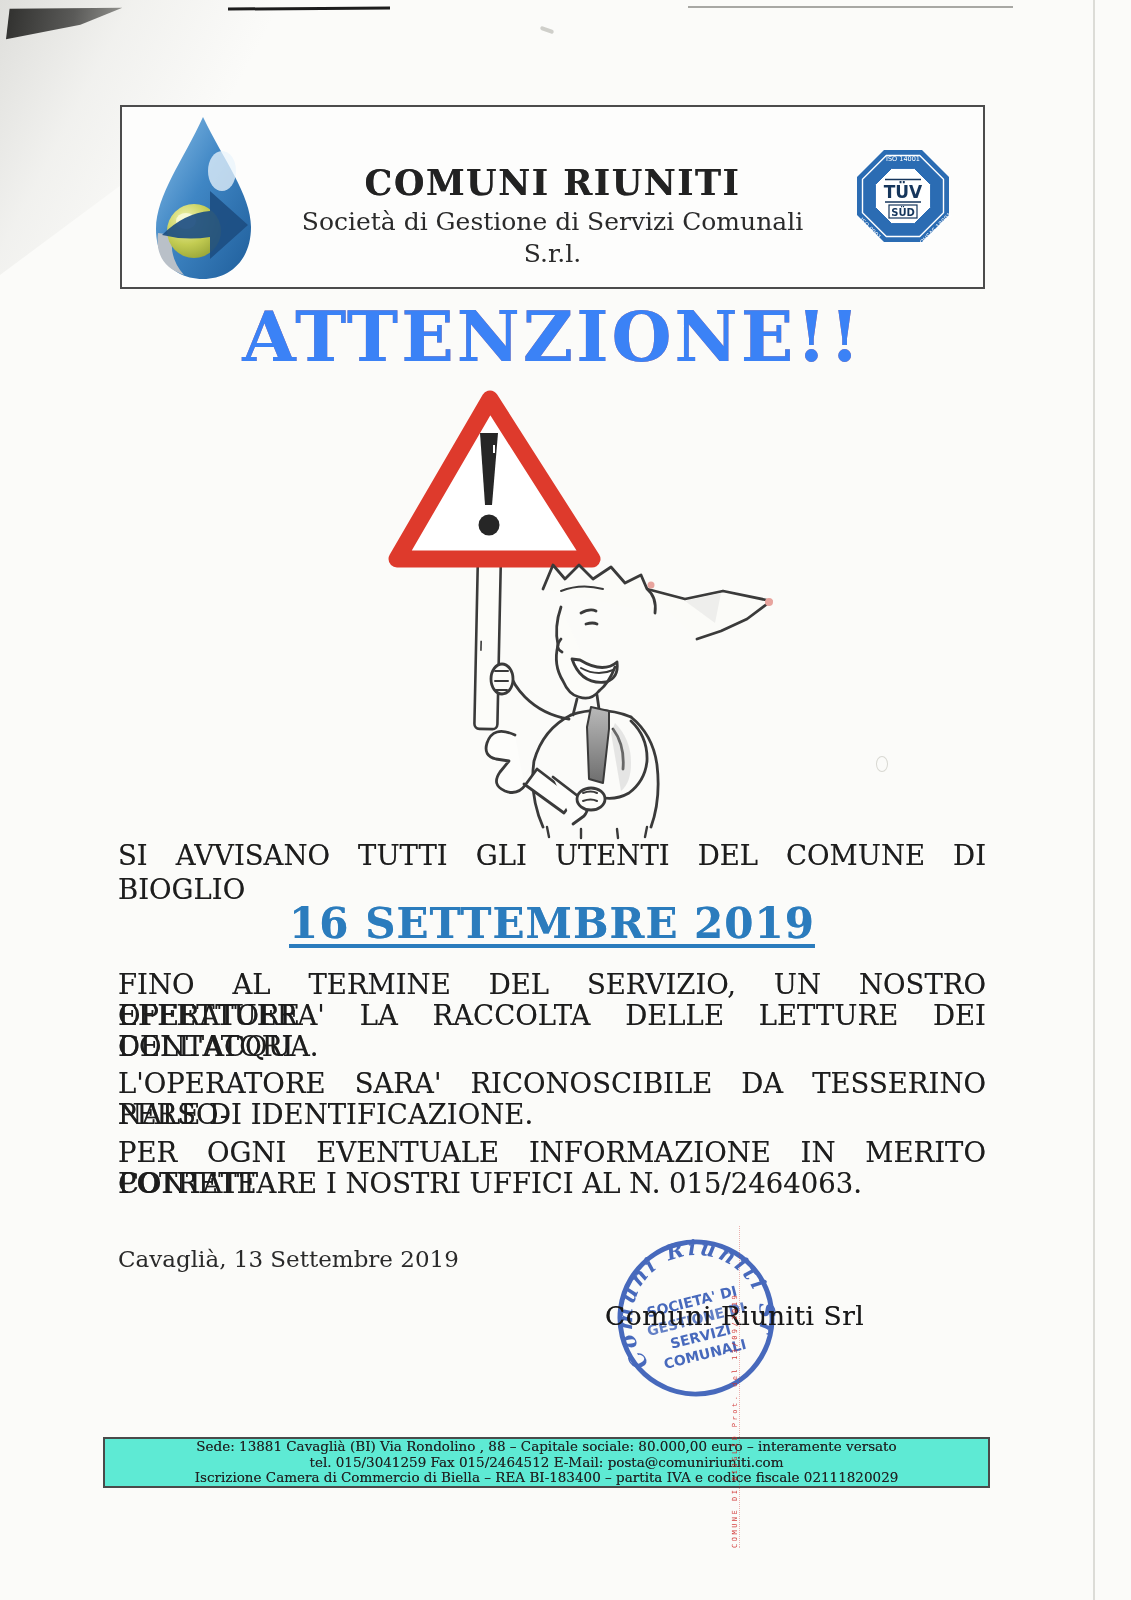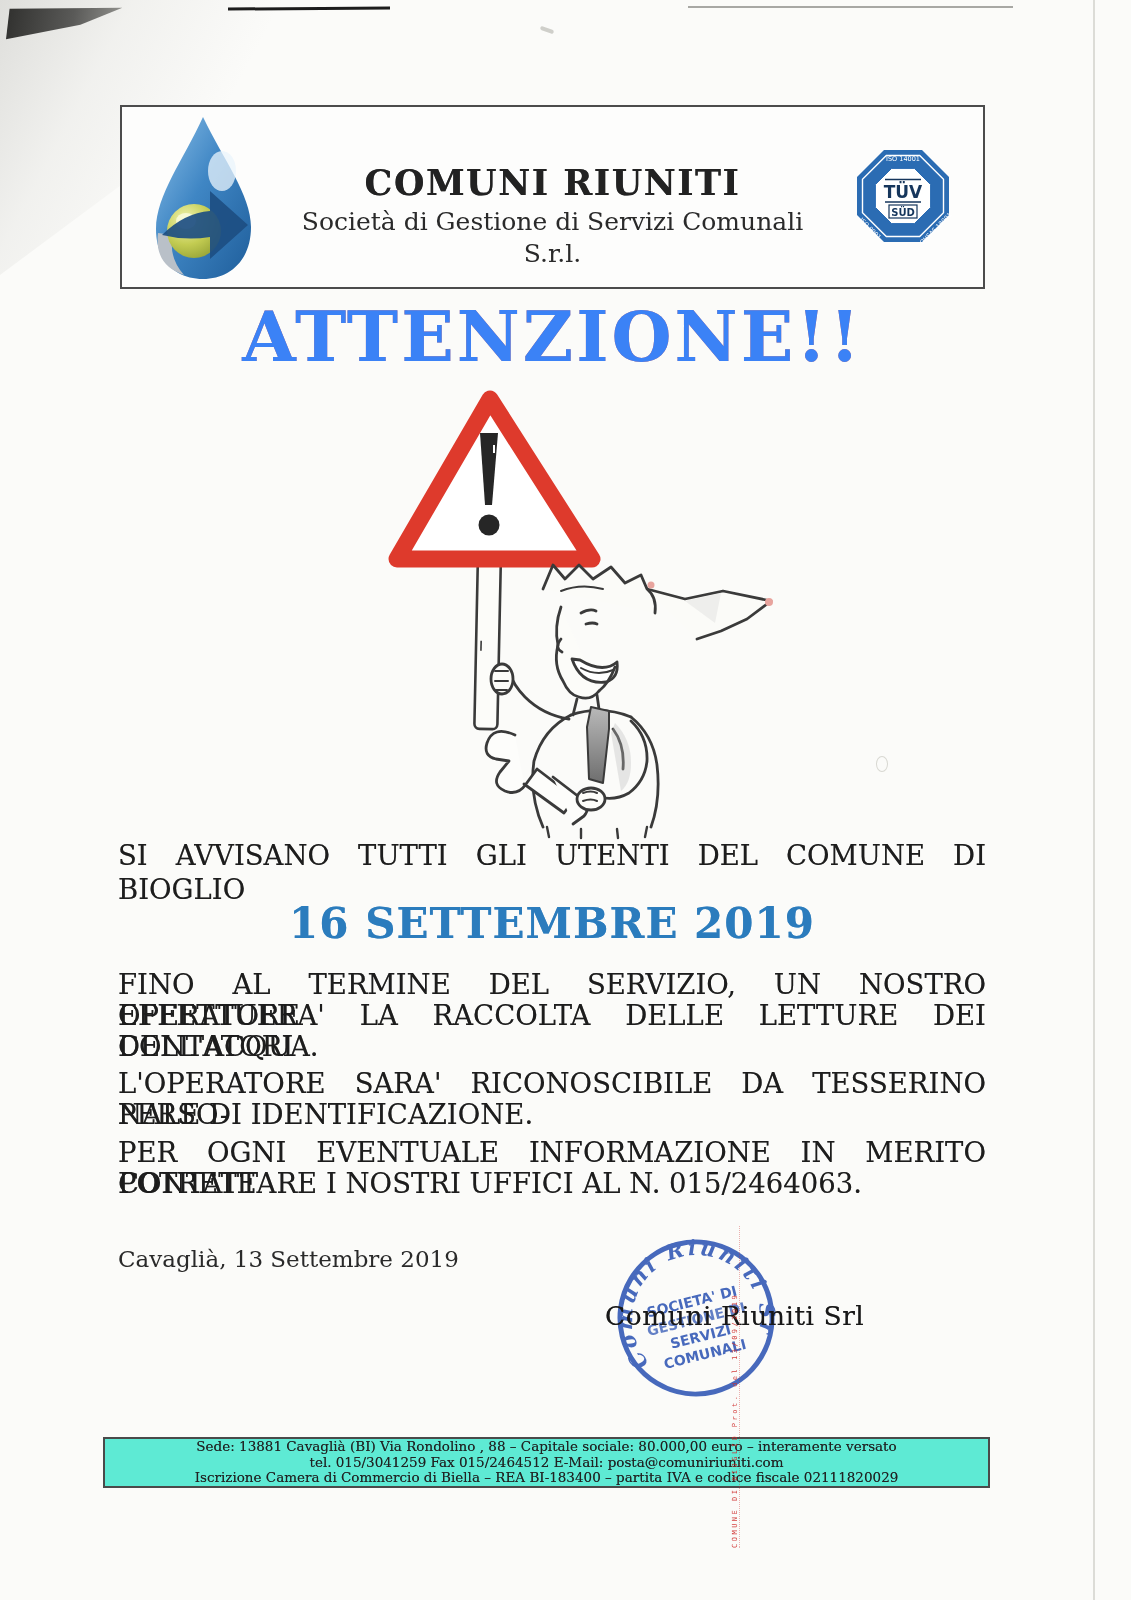--- a/index.html
+++ b/index.html
@@ -53,21 +53,21 @@
   
   .textblock{left:118px;width:868px;font-size:27.5px;color:#1d1d1d;
     text-shadow:0 0 .4px rgba(0,0,0,.45);}
   .bodyline{line-height:31px;height:31px;white-space:nowrap;}
   .jl{white-space:normal;text-align:justify;}
   .jl::after{content:"";display:inline-block;width:100%;height:0;}
   .introline{line-height:34px;height:34px;}
   .date-heading{
     left:118px;top:899px;width:868px;text-align:center;
     font-size:42px;font-weight:bold;letter-spacing:1px;color:#2b7cbd;
-    text-decoration-thickness:3.5px;text-underline-offset:6px;
+    text-decoration:underline;text-decoration-thickness:3.5px;text-underline-offset:6px;
     text-shadow:0 0 .5px rgba(43,124,189,.7);
   }
   .dateline{left:118px;top:1246px;font-size:23px;color:#2a2a2a;}
   
   .stamp{left:608px;top:1228px;z-index:1;}
   .signature{
     left:605px;top:1300px;z-index:3;font-size:26.5px;color:#181818;
     letter-spacing:.5px;text-shadow:0 0 .5px rgba(0,0,0,.5);
   }
   .protocol{

